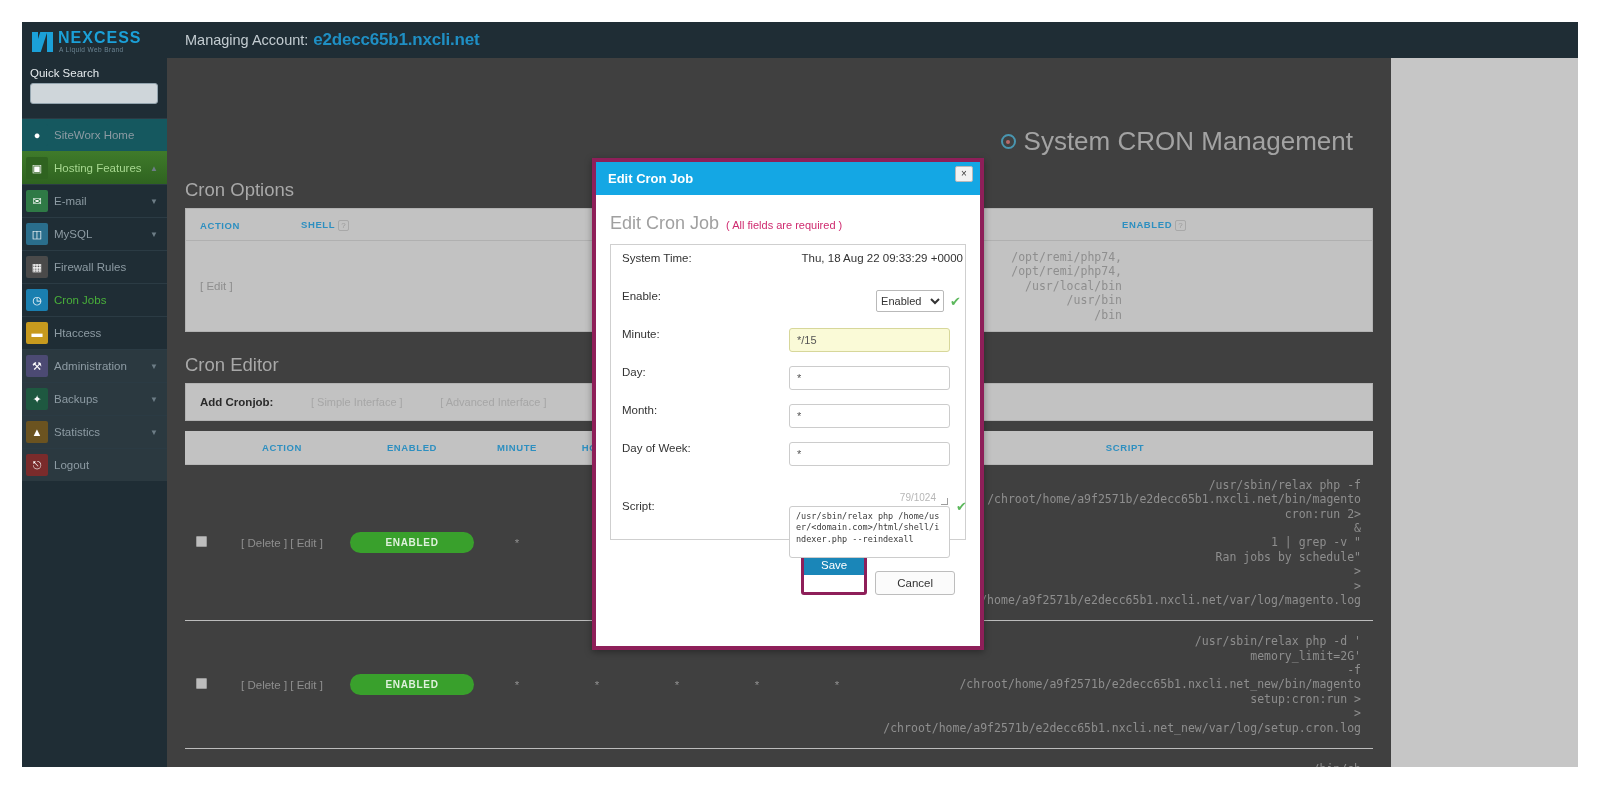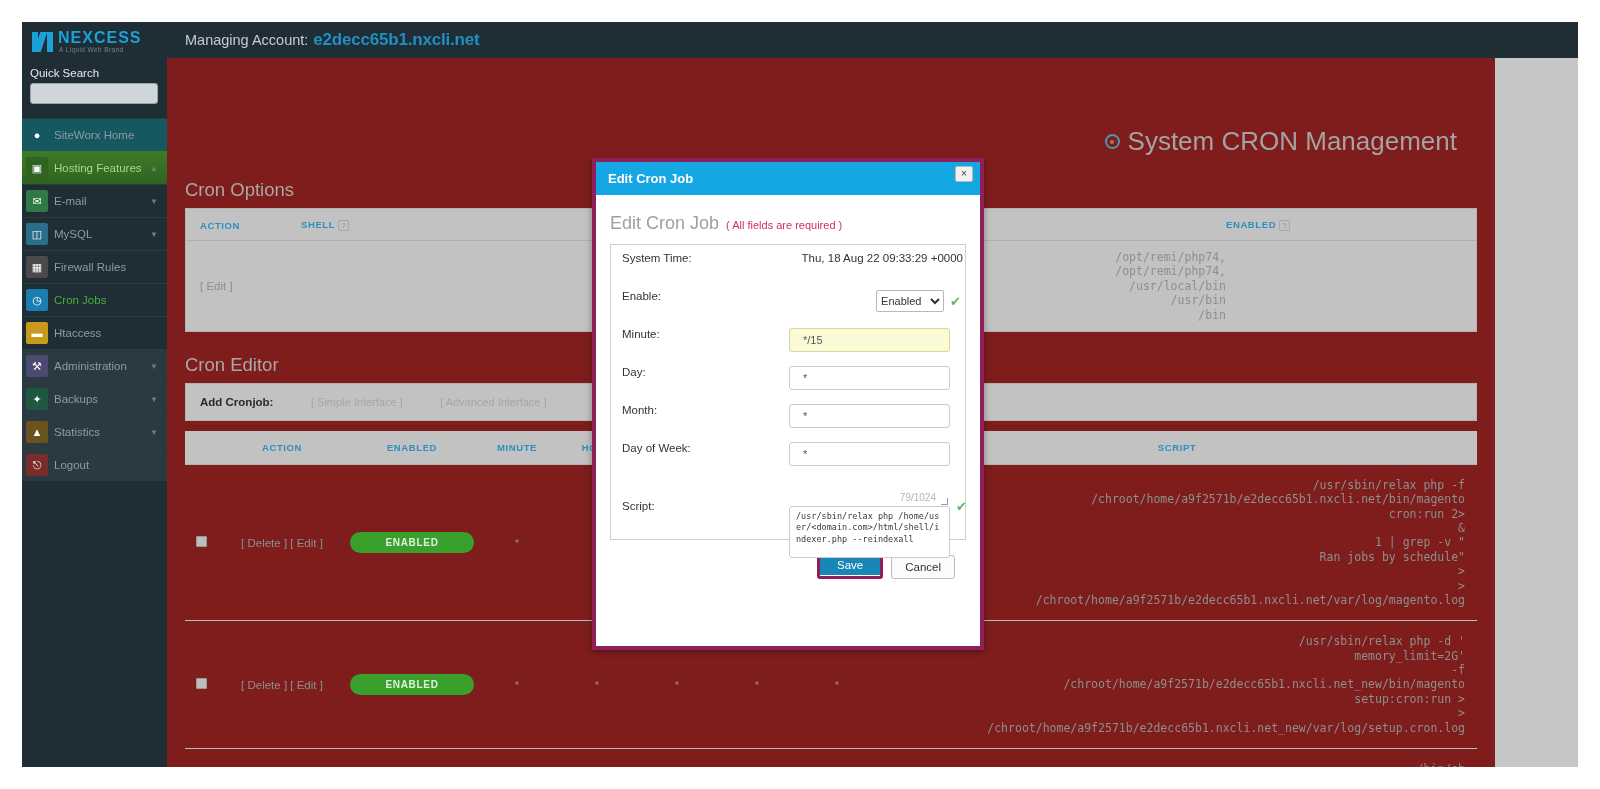--- a/index.html
+++ b/index.html
@@ -99,21 +99,21 @@
   }
   #topbar .ta { color:#c3ccd1; font-size:14.5px; }
   #topbar .tb {
     color:#1f8fc4; font-size:17px; font-weight:bold; margin-left:5px;
     letter-spacing:-.2px;
   }
 
   
   #main {
     position:absolute; left:145px; top:36px;
-    width:1328px; height:709px; background:#7f1d1d;
+    width:1224px; height:709px; background:#404040;
   }
   .page-title {
     text-align:right; color:#a3a3a3; font-size:26px;
     padding:68px 38px 0 0; font-weight:normal;
     display:flex; justify-content:flex-end; align-items:center;
   }
   .page-title .tgt {
     width:15px; height:15px; border-radius:50%;
     border:2px solid #4996b0; margin-right:8px; position:relative;
     display:inline-block;
@@ -229,21 +229,21 @@
   }
   .frow .val { flex:1; display:flex; align-items:center; gap:6px; }
   .frow .sys {
     font-size:11.5px; color:#333; text-align:right; width:100%;
     padding-right:2px;
   }
   input.tx, textarea.tx {
     width:161px; height:24px; border:1px solid #cccccc;
     border-radius:3px; background:#ffffff;
     font-family:"Liberation Sans", sans-serif;
-    font-size:11px; color:#555; padding:0 13px;
+    font-size:11px; color:#555; padding:0 7px;
   }
   input.tx.hl { background:#fafad7; border-color:#d7d79a; }
   select.sel {
     width:68px; height:22px; font-size:11px; color:#333;
     border:1px solid #b9b9b9; border-radius:2px; background:#fff;
     font-family:"Liberation Sans", sans-serif;
   }
   .chk-ok { color:#5cb85c; font-size:13px; line-height:1; }
   .script-wrap { position:relative; width:161px; }
   .script-text {
@@ -269,22 +269,22 @@
   .save-wrap {
     border:3px solid #8e1f59; border-radius:3px; display:inline-block;
   }
   .btn-save {
     background:#1a86b8; color:#ffffff; border:none;
     font-size:11.5px; padding:4px 17px; cursor:pointer;
     font-family:"Liberation Sans", sans-serif; display:block;
   }
   .btn-cancel {
     background:#fbfbfb; color:#333; border:1px solid #bdbdbd;
-    font-size:11.5px; padding:5px 13px; cursor:pointer; border-radius:3px;
-    font-family:"Liberation Sans", sans-serif; margin-top:3px;
+    font-size:11.5px; padding:5px 21px; cursor:pointer; border-radius:3px;
+    font-family:"Liberation Sans", sans-serif; margin-top:19px;
   }
 </style>
 </head>
 <body>
 
 <div id="app">
 
   <div id="sidebar">
 
     <div class="logo-wrap">

